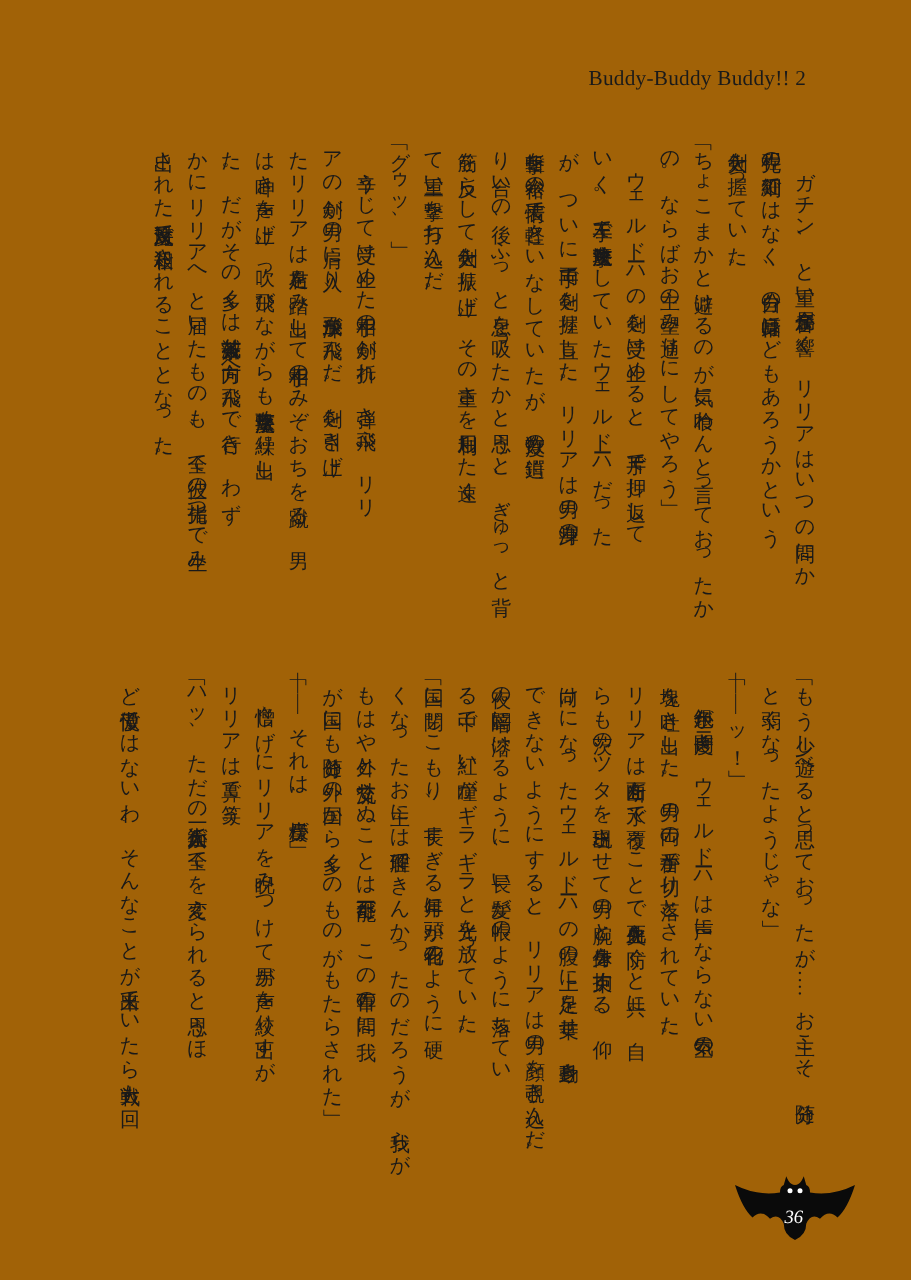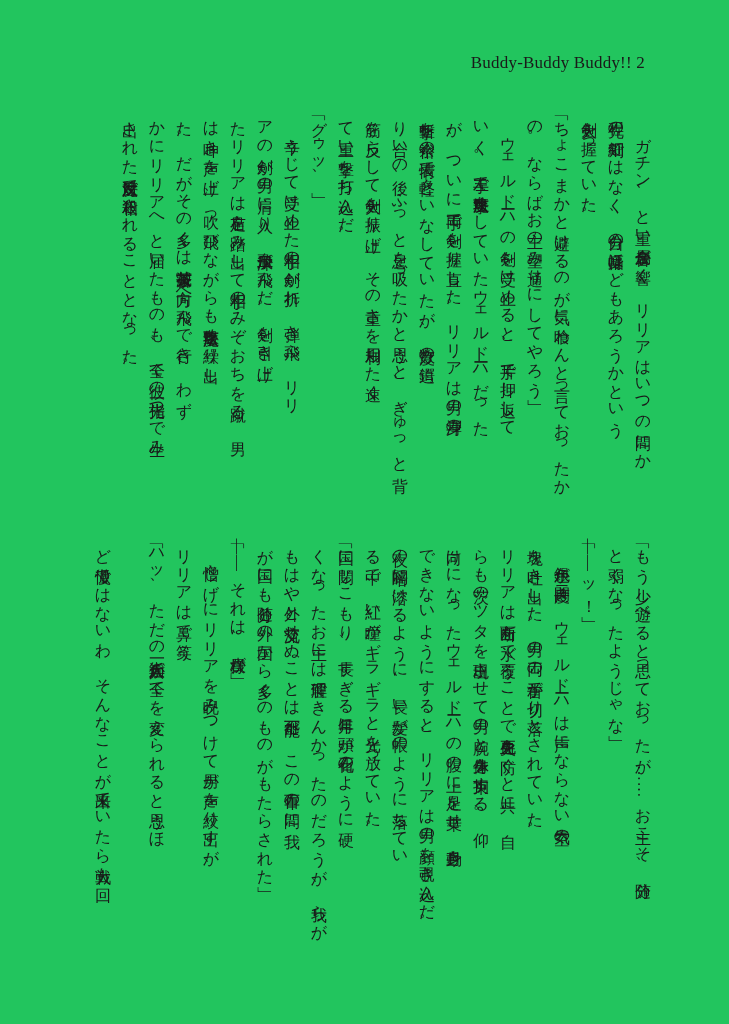--- a/index.html
+++ b/index.html
@@ -4,21 +4,21 @@
 <style>
   html, body {
     margin: 0;
     padding: 0;
     background: #e8e8e8;
   }
   .page {
     position: relative;
     width: 729px;
     height: 1024px;
-    background: #22c55e;
+    background: #a16207;
     overflow: hidden;
     font-family: "Liberation Serif", "DejaVu Serif", serif;
     color: #1a1a1a;
   }
   .running-head {
     position: absolute;
     top: 53px;
     right: 84px;
     font-size: 17px;
     letter-spacing: 0.2px;
@@ -112,14 +112,41 @@
 くなったお主には理解できんかったのだろうが、我らが
 もはや外と交流せぬことは不可能だ。この百年の間に我
 が国にも随分と外の国から多くのものがもたらされた」
 「――それは、貴様が」
 　憎々しげにリリアを睨みつけて男が声を絞り出すが、
 リリアは鼻で笑う。
 「ハッ、ただの近衛兵一人が全てを変えられると思うほ</div>
 
   <div class="vtext bottom-last">ど傲慢ではないわ。そんなことが出来ていたら大戦も回</div>
 
+  <div class="bat-wrap">
+    <svg viewBox="0 0 100 54" aria-hidden="true">
+      <path fill="#0a0a0a" d="
+        M38,14
+        Q38,9 41,8
+        L43,1
+        Q45,6 47,7
+        Q50,9 53,7
+        Q55,6 57,1
+        L59,8
+        Q62,9 62,14
+        Q80,17 98,8
+        Q92,27 84,34
+        Q77,27 70,35
+        Q63,30 59,39
+        Q59,48 50,52
+        Q41,48 41,39
+        Q37,30 30,35
+        Q23,27 16,34
+        Q8,27 2,8
+        Q20,17 38,14
+        Z"></path>
+      <circle cx="46" cy="12.5" r="2" fill="#ffffff"></circle>
+      <circle cx="54" cy="12.5" r="2" fill="#ffffff"></circle>
+      <text class="bat-num" x="49" y="38" text-anchor="middle">36</text>
+    </svg>
+  </div>
 
 </div>
 
 </body></html>

